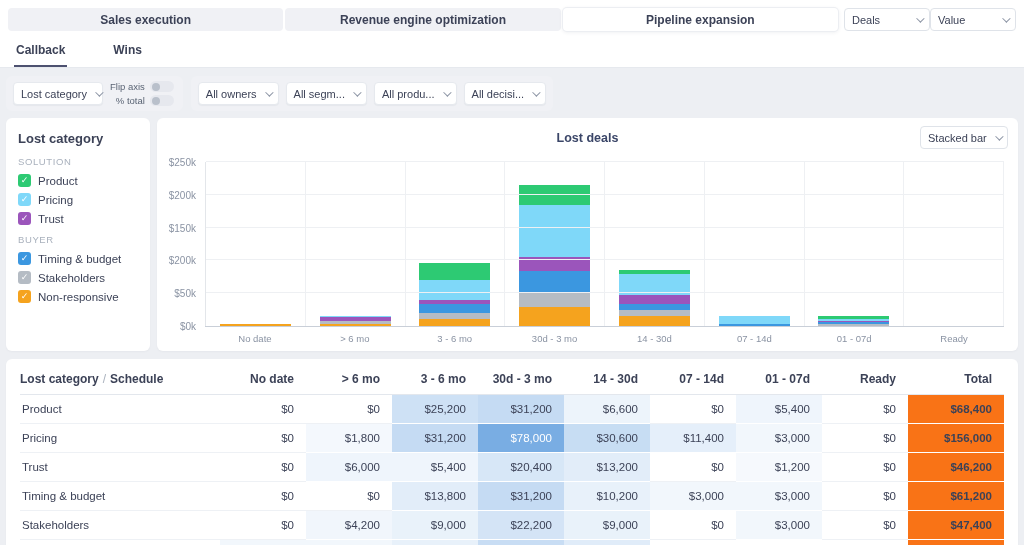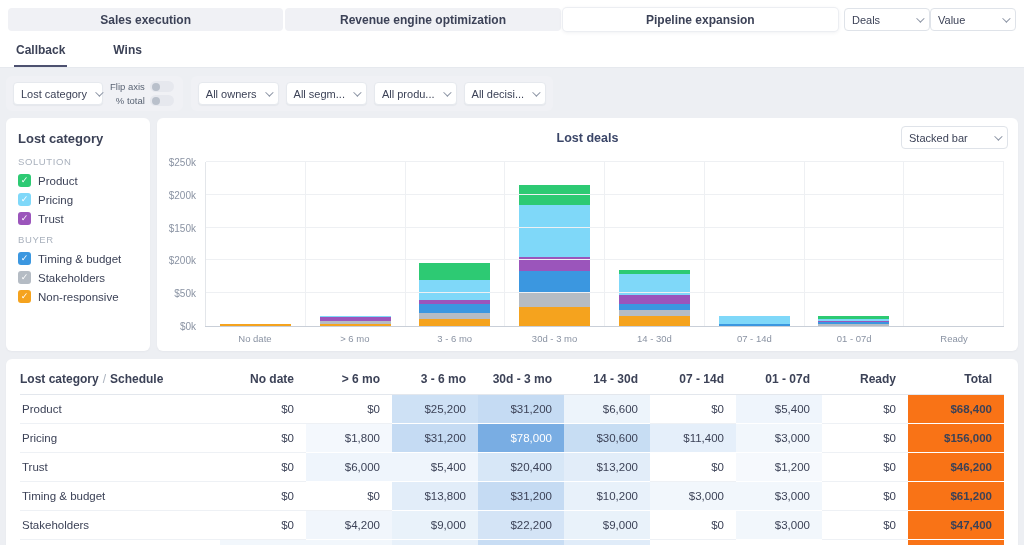--- a/index.html
+++ b/index.html
@@ -47,21 +47,21 @@
   .lgroup-name { font-size:9.5px; letter-spacing:.6px; color:#a9b1bd; margin:9px 0 7px; }
   .litem { display:flex; align-items:center; gap:7px; margin:6px 0; cursor:pointer; }
   .lbox { width:13px; height:13px; border-radius:3px; flex:none; display:flex; align-items:center; justify-content:center;
     color:#fff; font-size:9px; line-height:1; }
   .llabel { font-size:11.5px; color:#3c4257; }
 
   
   .chart-panel { flex:1; position:relative; }
   .chart-title { position:absolute; top:13px; left:0; right:0; text-align:center;
     font-size:12.5px; font-weight:700; color:#3b4668; }
-  .chart-type { position:absolute; top:8px; right:10px; width:107px; }
+  .chart-type { position:absolute; top:8px; right:10px; width:88px; }
   .plot { position:absolute; left:48px; right:14px; top:44px; bottom:25px; border-left:1px solid #e3e6ea; }
   .gridline { position:absolute; left:0; right:0; height:1px; background:#eef0f3; }
   .baseline { position:absolute; left:-1px; right:0; bottom:-1px; height:1.5px; background:#c9cfd8; }
   .slots { position:absolute; inset:0; display:flex; }
   .slot { flex:1; position:relative; border-right:1px solid #eef0f3; }
   .bar { position:absolute; bottom:0; left:14%; width:72%; display:flex; flex-direction:column-reverse; }
   .seg { width:100%; }
   .y-labels { position:absolute; left:0; width:44px; top:44px; bottom:25px; }
   .y-lab { position:absolute; right:5px; transform:translateY(50%); font-size:10px; color:#8a93a3; }
   .x-labels { position:absolute; left:48px; right:14px; bottom:7px; display:flex; }

